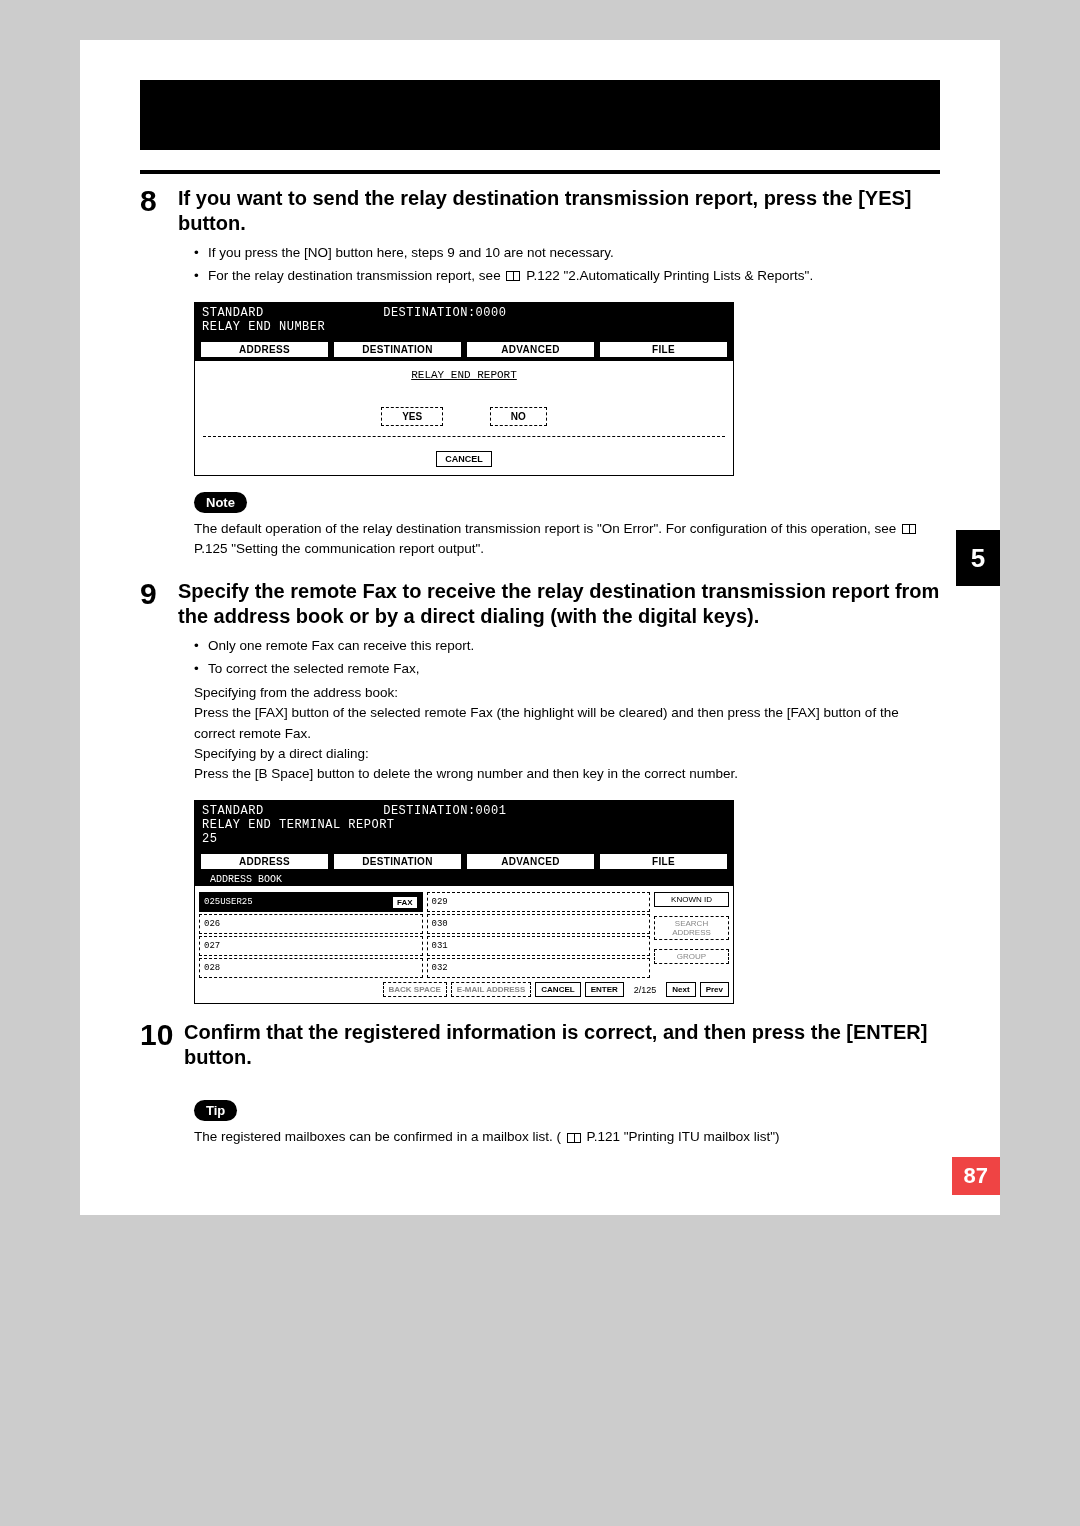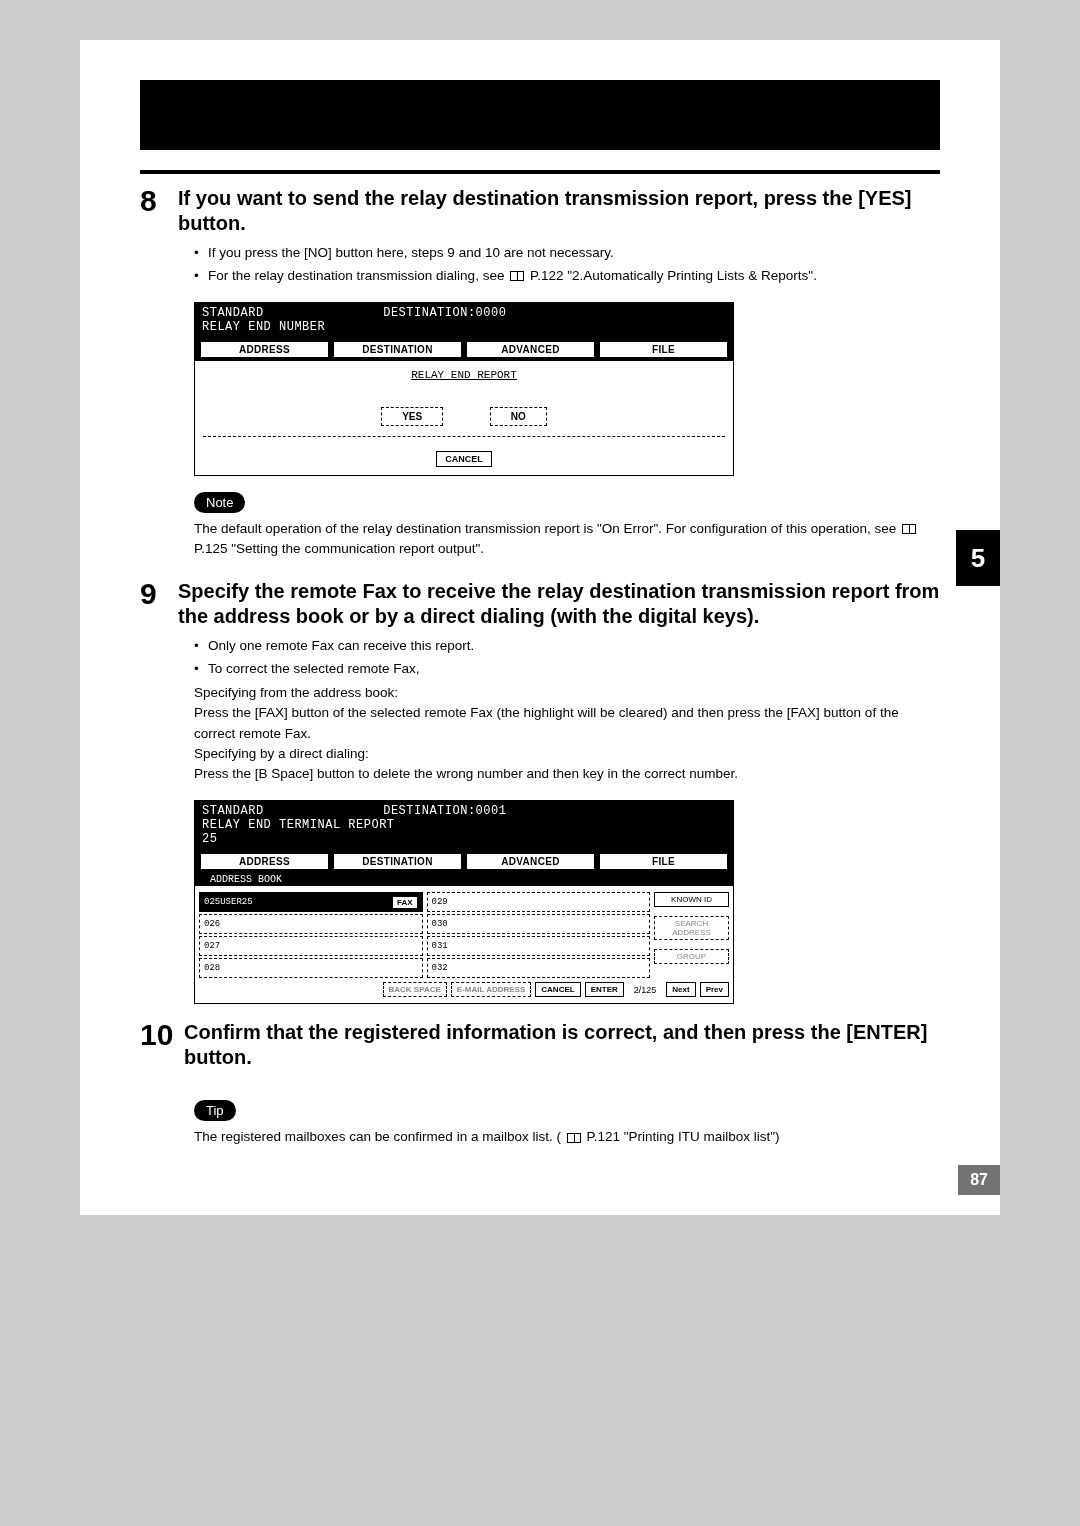--- a/index.html
+++ b/index.html
@@ -23,38 +23,38 @@
   .ss-header-row { display: flex; justify-content: space-between; }
   .ss-tabs { display: flex; gap: 4px; background: #000; padding: 3px 6px; }
   .ss-tab { background: #fff; border: 1px solid #000; font-size: 10px; font-weight: bold; padding: 2px 0; text-align: center; flex: 1; letter-spacing: 0.3px; }
   .ss-body { border: 1px solid #000; border-top: none; background: #fff; padding: 8px; font-family: "Courier New", monospace; font-size: 11px; }
   .ss-center { text-align: center; }
   .ss-btn { display: inline-block; border: 1px solid #000; padding: 3px 20px; font-size: 10px; font-weight: bold; margin: 0 20px; background: #fff; font-family: Arial; }
   .ss-btn-dotted { border-style: dashed; }
   .ss-btn-small { display: inline-block; border: 1px dashed #000; padding: 2px 8px; font-size: 9px; font-weight: bold; background: #fff; font-family: Arial; }
   .ss-hr { border: none; border-top: 1px dashed #000; margin: 8px 0; }
   .ss-bottom { text-align: center; padding-top: 6px; }
-  .note-pill { display: inline-block; background: #000; color: #fff; border-radius: 12px; padding: 3px 12px; font-size: 13px; font-weight: normal; margin-bottom: 6px; }
+  .note-pill { display: inline-block; background: #000; color: #fff; border-radius: 12px; padding: 3px 12px; font-size: 13px; font-weight: bold; margin-bottom: 6px; }
   .ss2-body { border: 1px solid #000; border-top: none; background: #fff; padding: 4px 4px 6px 4px; font-family: "Courier New", monospace; font-size: 10px; }
   .ss2-main { display: flex; gap: 4px; }
   .ss2-left { flex: 1; }
   .ss2-right { width: 75px; display: flex; flex-direction: column; gap: 9px; padding-top: 2px; }
   .ss2-grid { display: flex; gap: 4px; margin-top: 2px; }
   .ss2-col { flex: 1; display: flex; flex-direction: column; gap: 2px; }
   .ss2-cell { border: 1px dashed #000; padding: 2px 4px; font-size: 9px; height: 20px; display: flex; align-items: center; }
   .ss2-cell-sel { background: #000; color: #fff; }
   .ss2-fax { display: inline-block; border: 1px solid #000; background: #fff; color: #000; font-size: 8px; font-weight: bold; padding: 1px 4px; margin-left: auto; font-family: Arial; }
   .ss2-sidebtn { border: 1px dashed #000; padding: 2px 2px; font-size: 8px; text-align: center; font-family: Arial; color: #888; }
   .ss2-sidebtn-solid { border: 1px solid #000; color: #000; }
   .ss2-footer { display: flex; align-items: center; gap: 4px; margin-top: 4px; font-family: Arial; font-size: 9px; justify-content: flex-end; }
   .ss2-fbtn { border: 1px solid #000; padding: 2px 5px; font-size: 8px; font-weight: bold; }
   .ss2-fbtn-d { border-style: dashed; color: #888; }
   .ss2-pager { font-size: 9px; padding: 0 6px; }
   .section-tab { position: absolute; right: 0; top: 490px; background: #000; color: #fff; font-size: 26px; font-weight: bold; width: 44px; height: 56px; display: flex; align-items: center; justify-content: center; }
-  .page-num-box { position: absolute; right: 0; bottom: 20px; background: #737373; color: #fff; font-size: 16px; font-weight: bold; padding: 6px 12px; }
+  .page-num-box { position: absolute; right: 0; bottom: 20px; background: #ef4444; color: #fff; font-size: 22px; font-weight: bold; padding: 6px 12px; }
   .section-note { margin-left: 54px; margin-bottom: 20px; }
   .section-tip { margin-left: 54px; margin-top: 30px; margin-bottom: 27px; }
   .sub-header { background: #000; color: #fff; font-family: "Courier New", monospace; font-size: 10px; padding: 1px 16px; }
 </style>
 </head>
 <body>
 
 <div class="page">
   <div class="black-header"></div>
 
@@ -66,21 +66,21 @@
       <div class="step-title">If you want to send the relay destination transmission report, press the [YES] button.</div>
     </div>
     <div class="step-body">
       <div class="bullet-row">
         <div class="bullet-dot">•</div>
         <div class="bullet-text">If you press the [NO] button here, steps 9 and 10 are not necessary.</div>
       </div>
       <div class="bullet-row">
         <div class="bullet-dot">•</div>
         <div class="bullet-text">
-          <span>For the relay destination transmission dialing, see</span>
+          <span>For the relay destination transmission report, see</span>
           <span class="book-icon"></span>
           <span>P.122 "2.Automatically Printing Lists &amp; Reports".</span>
         </div>
       </div>
     </div>
 
     <div class="screenshot">
       <div class="ss-header">
         <div class="ss-header-row">
           <span>STANDARD</span>

